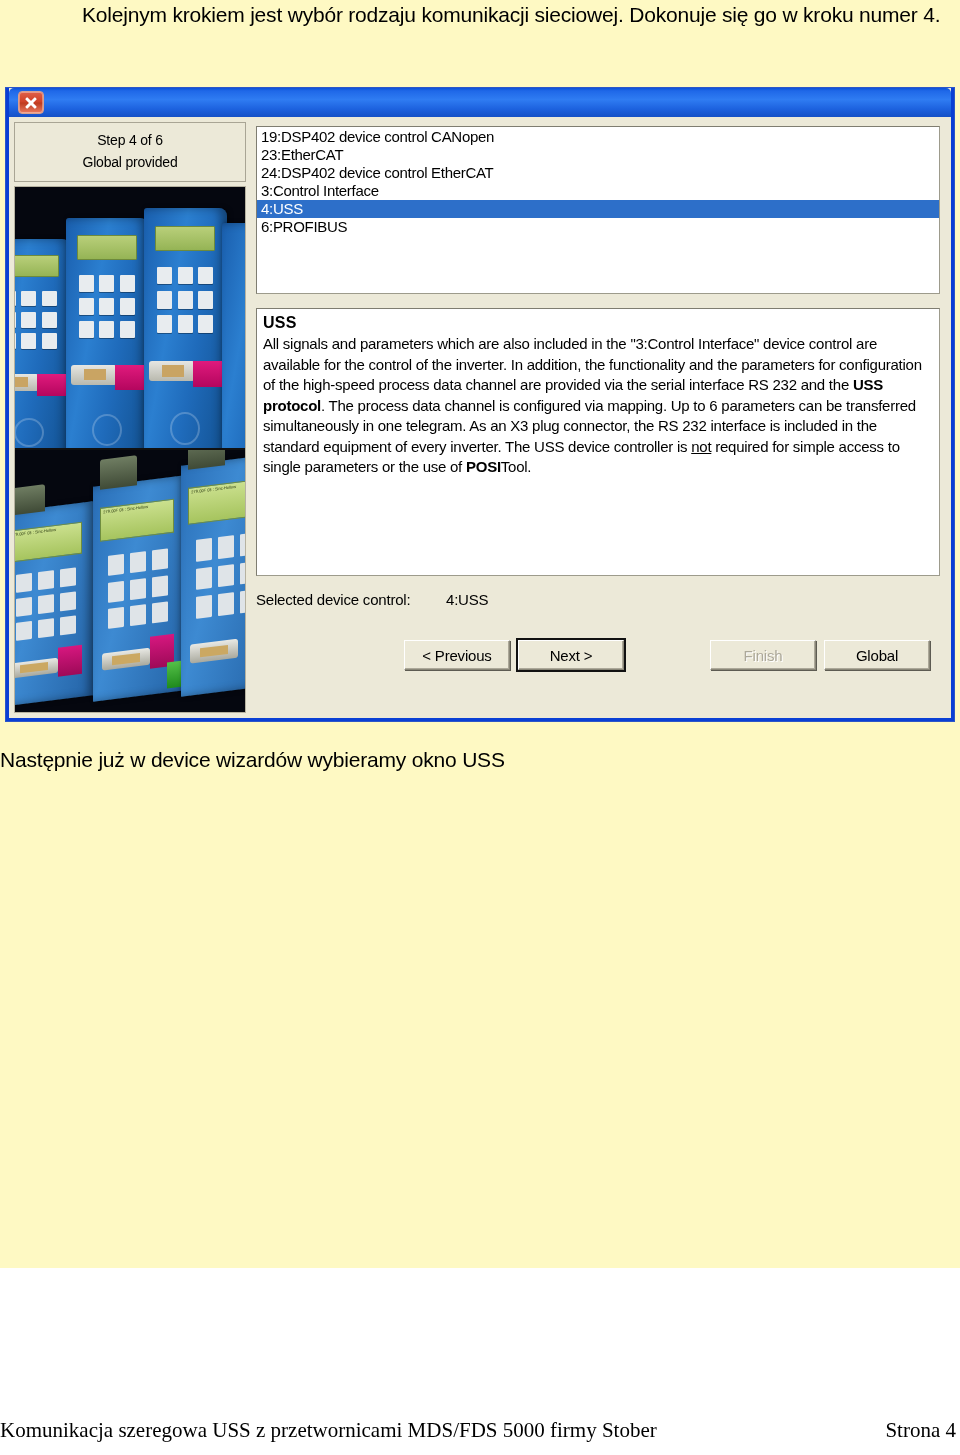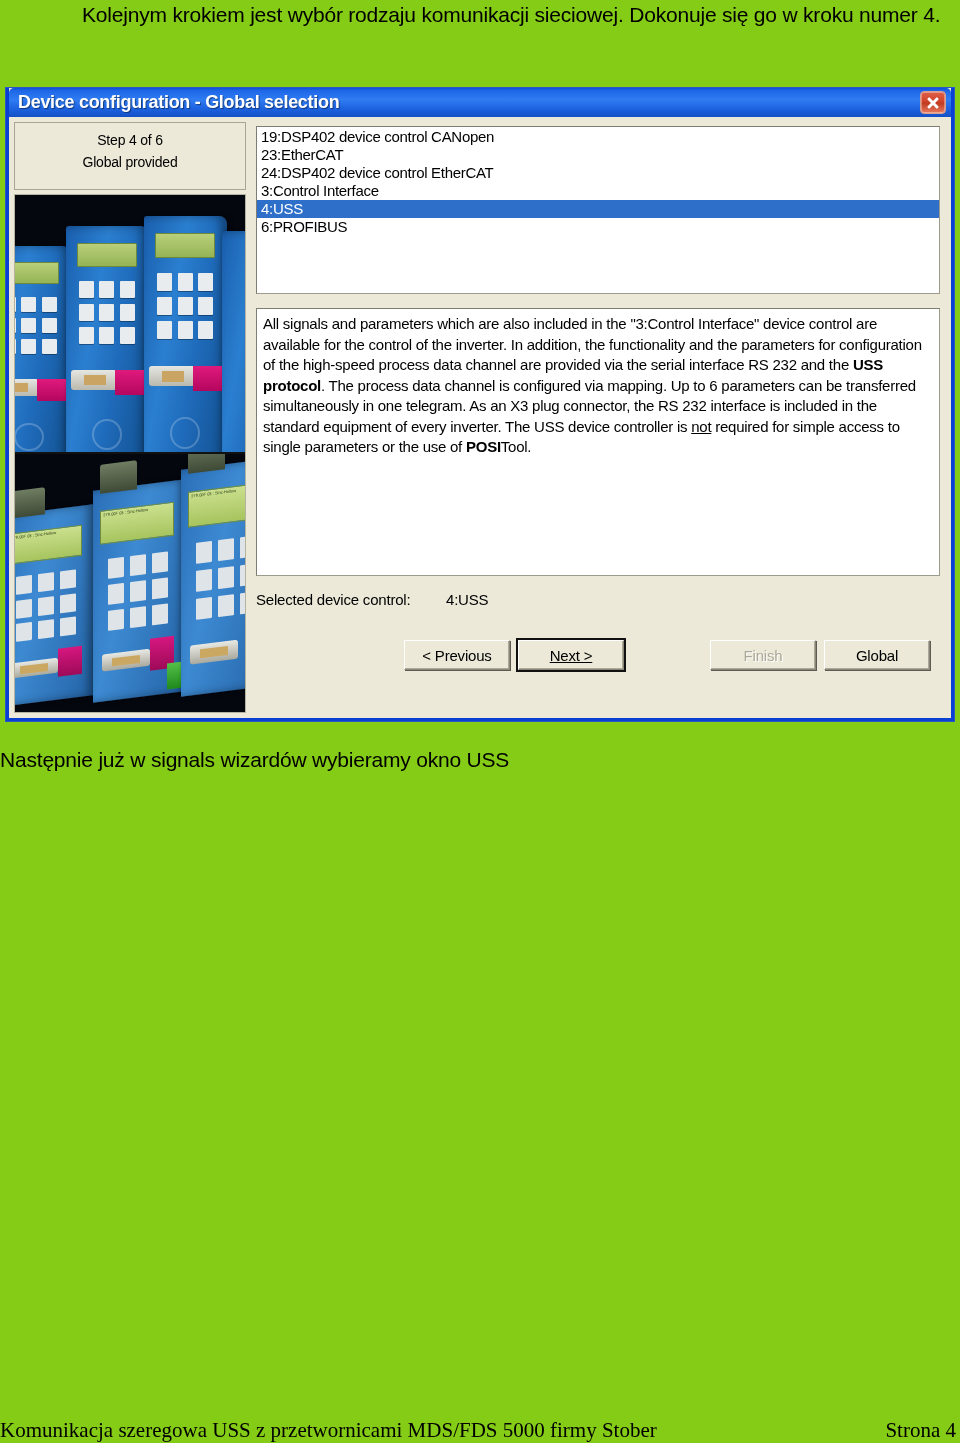--- a/index.html
+++ b/index.html
@@ -7,22 +7,22 @@
     margin: 0; padding: 0;
     width: 960px; height: 1455px;
     background: #ffffff;
     font-family: "Liberation Sans", sans-serif;
     overflow: hidden;
   }
 
   .page {
     position: relative;
     width: 960px;
-    height: 1443px;
-    background: #84cc16;
+    height: 1268px;
+    background: #fef9c3;
   }
 
   
   .intro {
     position: absolute;
     left: 0; top: 0;
     width: 960px;
     font-size: 21px;
     line-height: 30px;
     color: #000;
@@ -97,21 +97,21 @@
   
   .left-panel {
     width: 232px;
     flex: none;
     display: flex;
     flex-direction: column;
   }
   .step-box {
     border: 1px solid #a9a595;
     background: #ece9d8;
-    padding: 6px 4px 16px;
+    padding: 6px 4px 8px;
     text-align: center;
     margin-bottom: 4px;
   }
   .step-line {
     font-size: 14px;
     color: #000;
     line-height: 22px;
     letter-spacing: -0.2px;
   }
   .photo-stack {
@@ -342,21 +342,20 @@
     border: 1px solid #8a8778;
     border-top-color: #ffffff;
     border-left-color: #ffffff;
     box-shadow: inset -1px -1px 0 #aca899, 1px 1px 0 #5d5b52;
     cursor: pointer;
     letter-spacing: -0.2px;
   }
   .btn.default {
     outline: 2px solid #111;
     outline-offset: 0px;
-    text-decoration: underline;
   }
   .btn.disabled {
     color: #aca899;
     text-shadow: 1px 1px 0 #ffffff;
     cursor: default;
   }
   .btn-gap-sm { width: 8px; }
   .btn-gap-lg { width: 86px; }
   .btn-spacer { flex: 1; }
 
@@ -390,21 +389,20 @@
 </head>
 <body>
 
 <div class="page">
 
   <div class="intro"><span class="indent"></span><span>Kolejnym krokiem jest wybór rodzaju komunikacji sieciowej. Dokonuje się go w kroku numer 4.</span></div>
 
   <div class="dialog">
 
     <div class="titlebar">
-      <div class="titlebar-text">Device configuration - Global selection</div>
       <div class="close-btn"></div>
     </div>
 
     <div class="dlg-body">
 
       <div class="left-panel">
         <div class="step-box">
           <div class="step-line">Step 4 of 6</div>
           <div class="step-line">Global provided</div>
         </div>
@@ -530,20 +528,21 @@
         <div class="listbox">
           <div class="list-item">19:DSP402 device control CANopen</div>
           <div class="list-item">23:EtherCAT</div>
           <div class="list-item">24:DSP402 device control EtherCAT</div>
           <div class="list-item">3:Control Interface</div>
           <div class="list-item selected">4:USS</div>
           <div class="list-item">6:PROFIBUS</div>
         </div>
 
         <div class="descbox">
+          <div class="desc-title">USS</div>
           <div class="desc-body"><span>All signals and parameters which are also included in the "3:Control Interface" device control are available for the control of the inverter. In addition, the functionality and the parameters for configuration of the high-speed process data channel are provided via the serial interface RS 232 and the </span><b>USS protocol</b><span>. The process data channel is configured via mapping. Up to 6 parameters can be transferred simultaneously in one telegram. As an X3 plug connector, the RS 232 interface is included in the standard equipment of every inverter. The USS device controller is </span><u>not</u><span> required for simple access to single parameters or the use of </span><b>POSI</b><span>Tool.</span></div>
         </div>
 
         <div class="selected-row">
           <span class="lbl">Selected device control:</span>
           <span class="val">4:USS</span>
         </div>
 
         <div class="button-row">
           <div class="btn-spacer"></div>
@@ -553,21 +552,21 @@
           <div class="btn-gap-lg"></div>
           <button class="btn disabled">Finish</button>
           <div class="btn-gap-sm"></div>
           <button class="btn">Global</button>
         </div>
 
       </div>
     </div>
   </div>
 
-  <div class="caption">Następnie już w signals wizardów wybieramy okno USS</div>
+  <div class="caption">Następnie już w device wizardów wybieramy okno USS</div>
 
   <div class="footer">
     <span class="ftxt">Komunikacja szeregowa USS z przetwornicami MDS/FDS 5000 firmy Stober</span>
     <span class="fspace"></span>
     <span class="fpage">Strona 4</span>
   </div>
 
 </div>
 
 </body></html>

